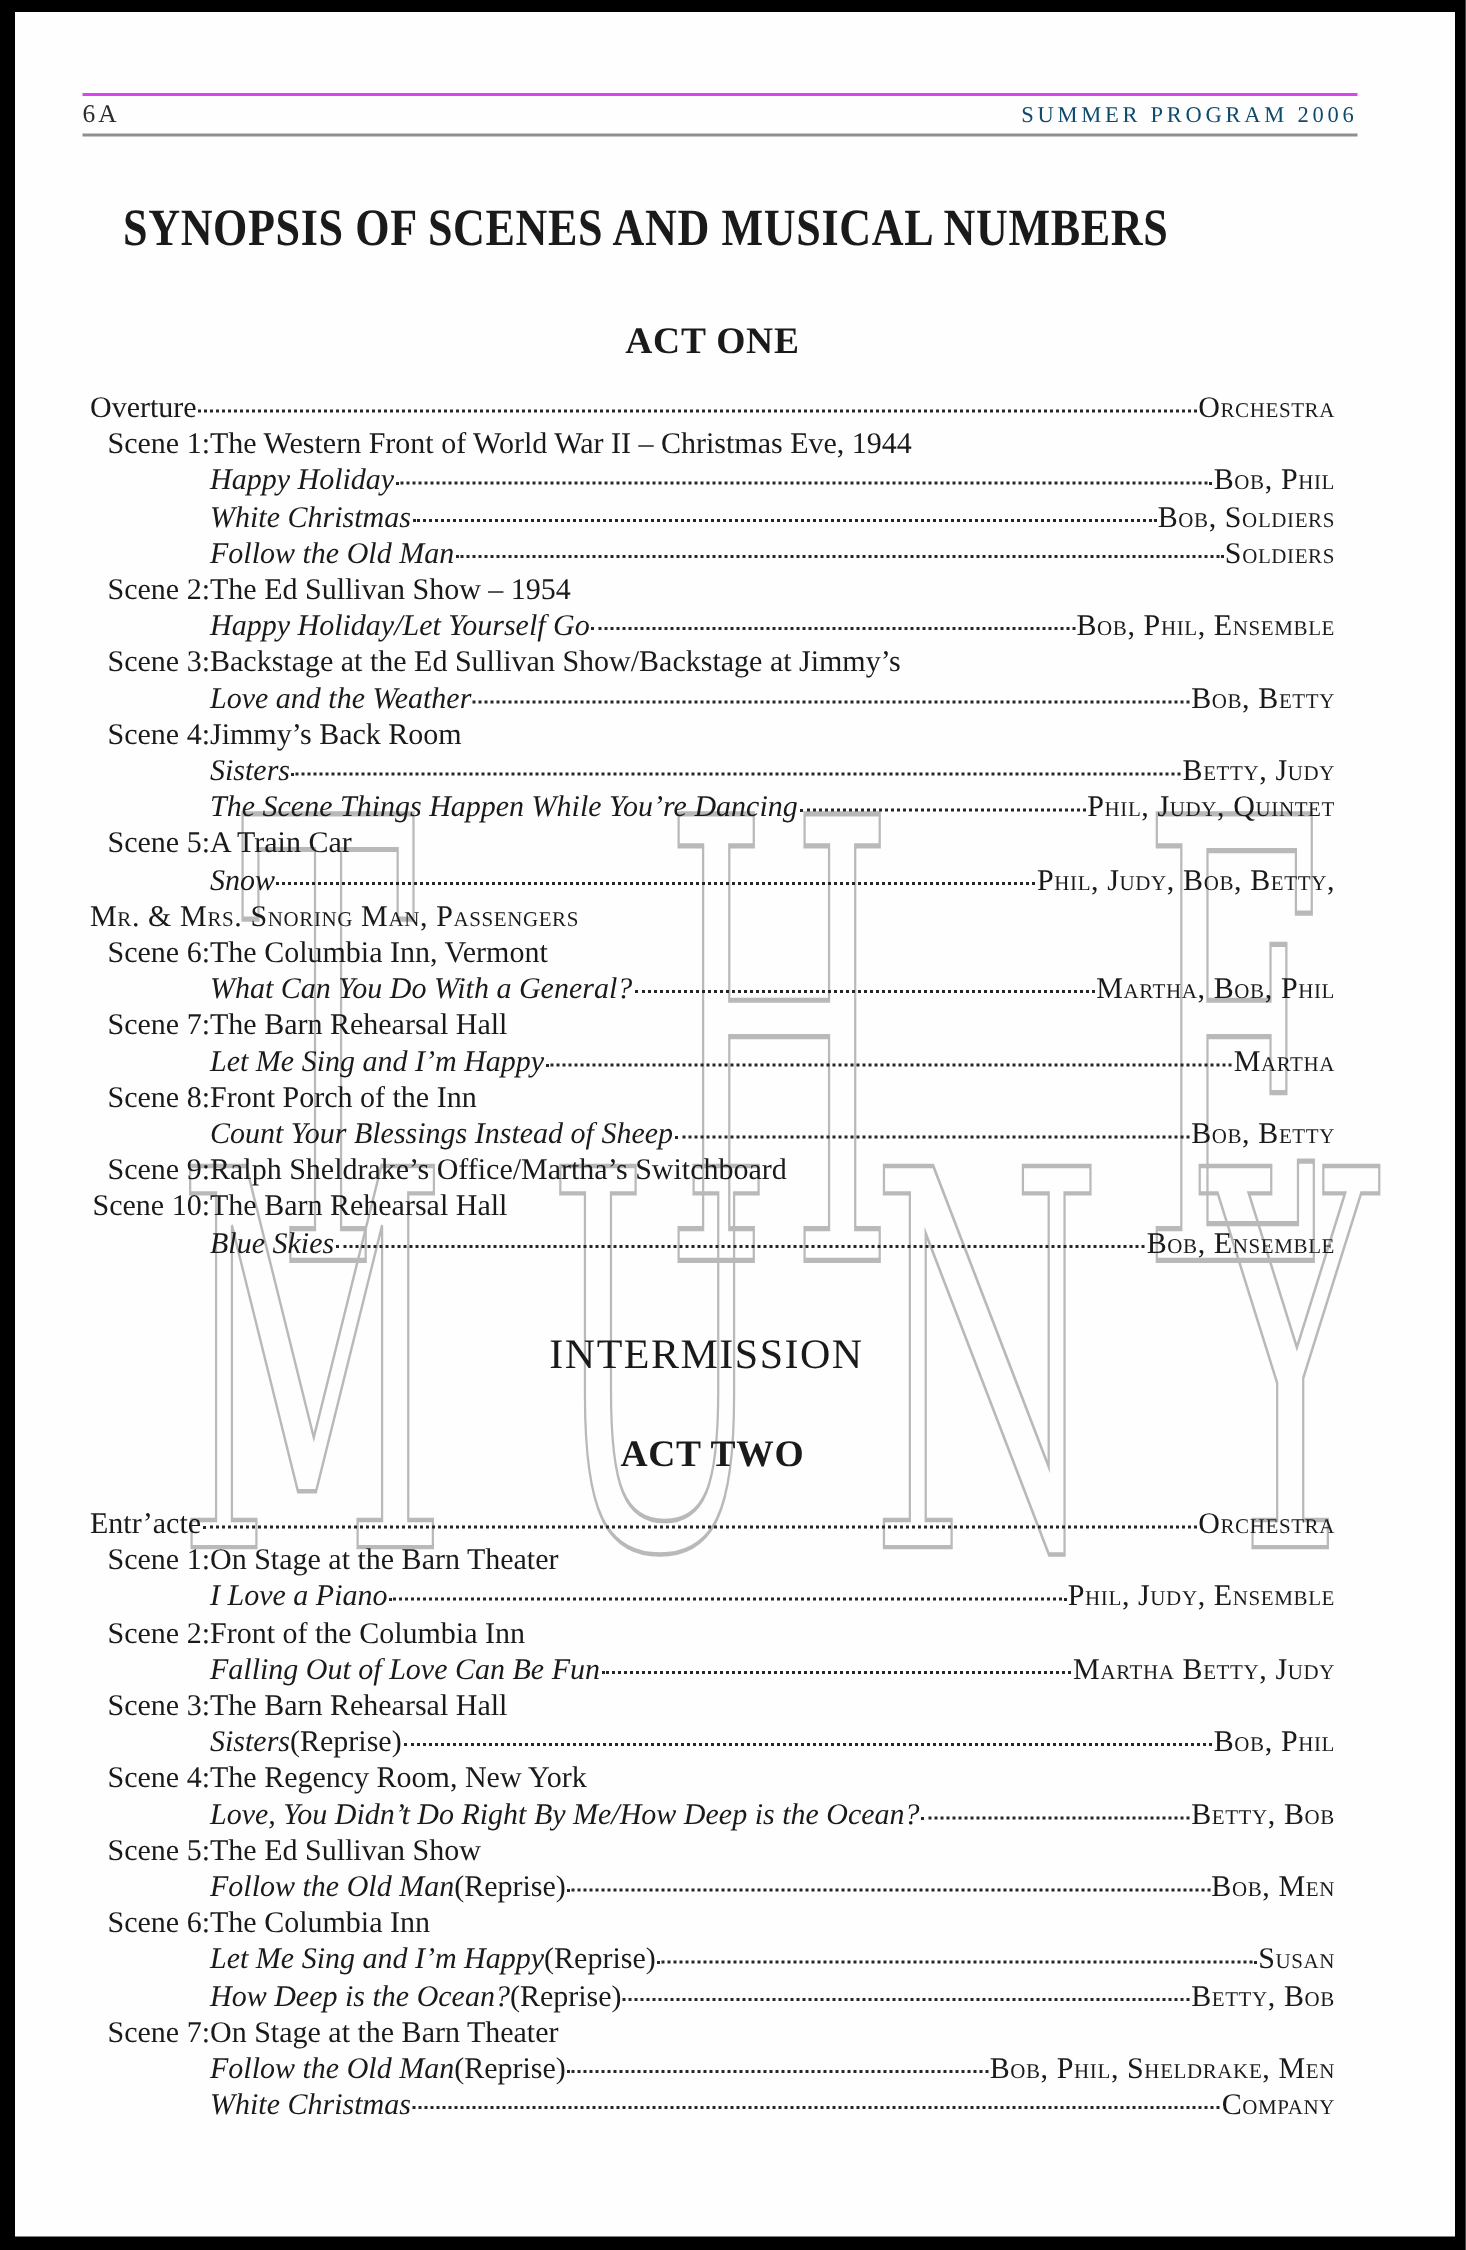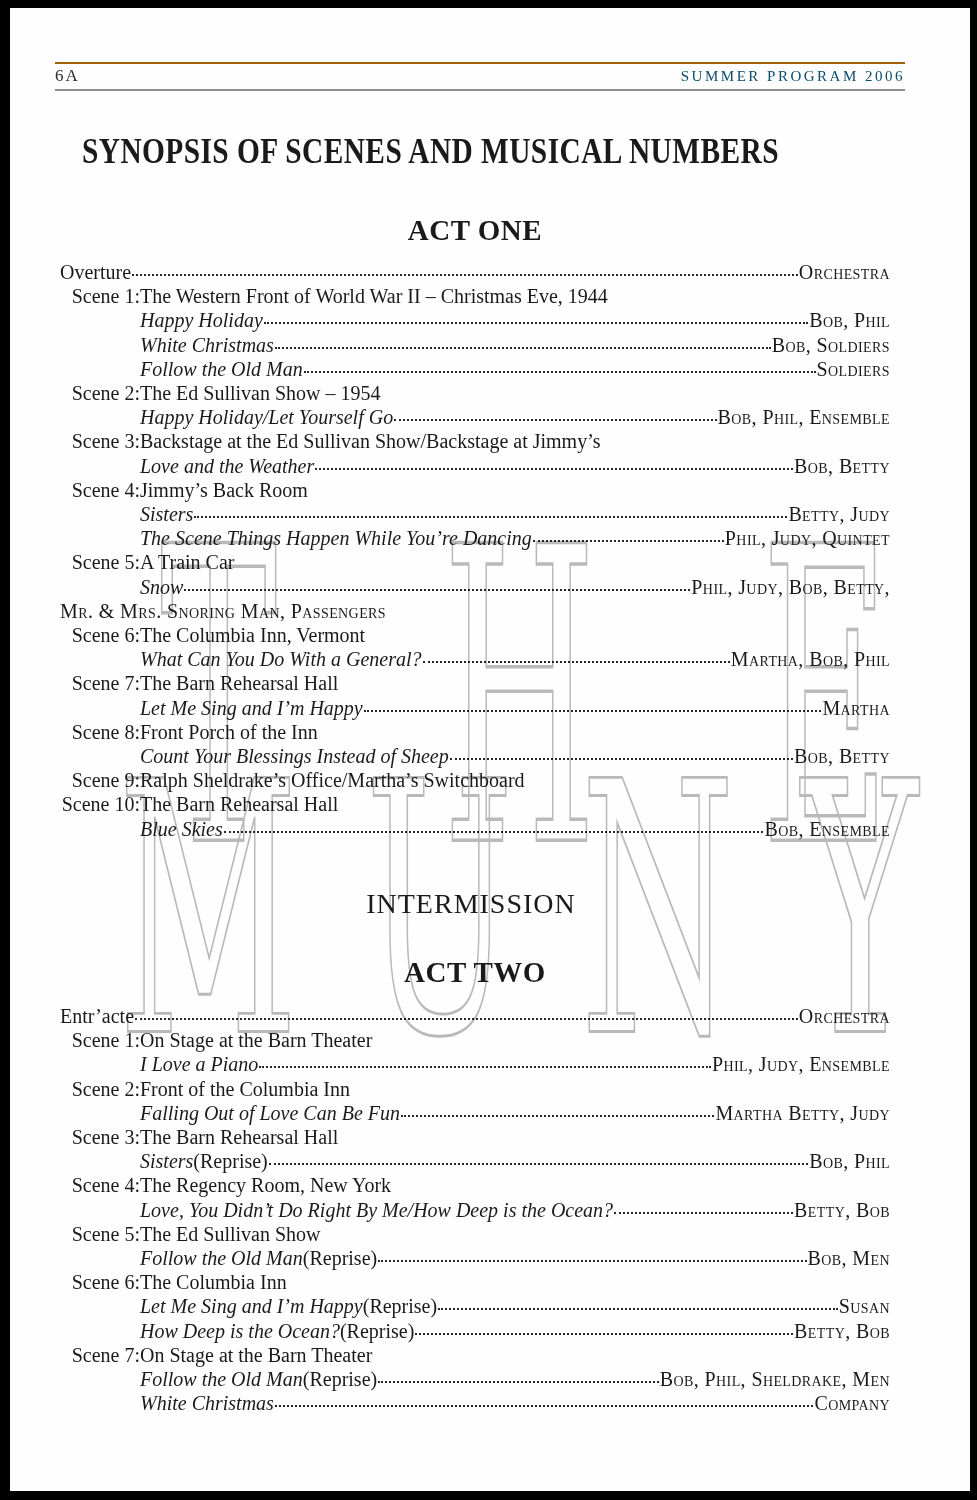--- a/index.html
+++ b/index.html
@@ -32,41 +32,41 @@
     user-select:none;
     z-index:1;
     white-space:nowrap;
   }
   .wm-the  { left:150px; top:533px; width:730px; font-size:176px; transform:scaleY(2.32); }
   .wm-muny { left:108px; top:768px; width:800px; font-size:176px; transform:scaleY(1.98); }
 
   
   .hdr {
     position:absolute; left:45px; top:54px; width:850px;
-    border-top:2px solid #a16207;
+    border-top:2px solid #d946ef;
     border-bottom:2px solid #8f8f8f;
     display:flex; justify-content:space-between; align-items:baseline;
     padding:2px 0 3px 0;
     z-index:2;
   }
   .hdr .pg   { font-size:17px; letter-spacing:2px; color:#2c2c2c; }
   .hdr .prog { font-size:15px; letter-spacing:2.5px; color:#0c4a6e; }
 
   
   .title {
     position:absolute; left:72px; top:124px;
     font-size:35px; font-weight:bold;
     letter-spacing:0.5px; white-space:nowrap;
     transform:scaleX(0.84); transform-origin:left;
     z-index:2;
   }
 
   .act-heading {
     position:absolute; left:50px; width:830px;
-    text-align:center; font-weight:bold; font-size:29px;
+    text-align:center; font-weight:bold; font-size:25px;
     letter-spacing:0.5px; z-index:2;
   }
   .act1-heading { top:206px; }
   .act2-heading { top:948px; }
   .intermission {
     position:absolute; left:46px; width:830px; top:880px;
     text-align:center; font-size:28px; letter-spacing:1px;
     z-index:2;
   }
 

